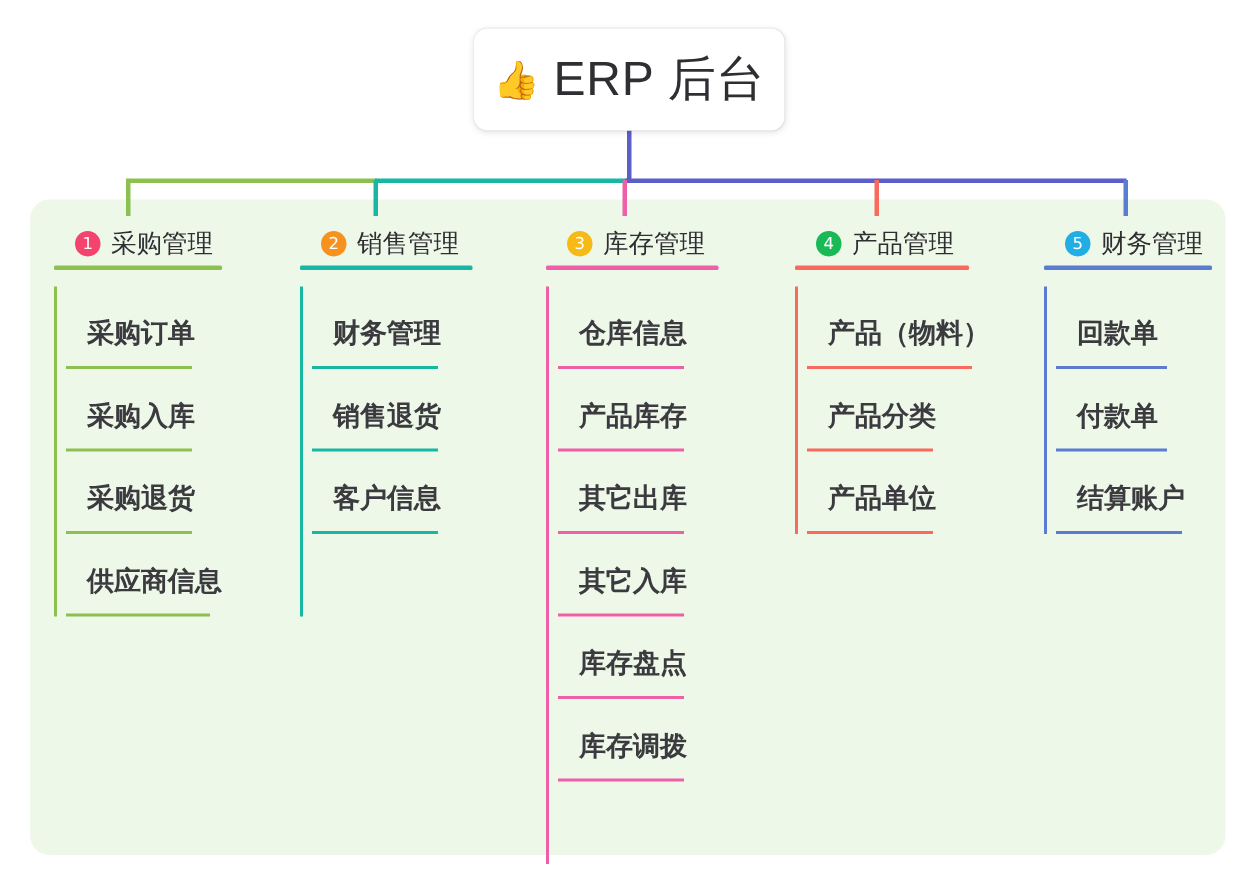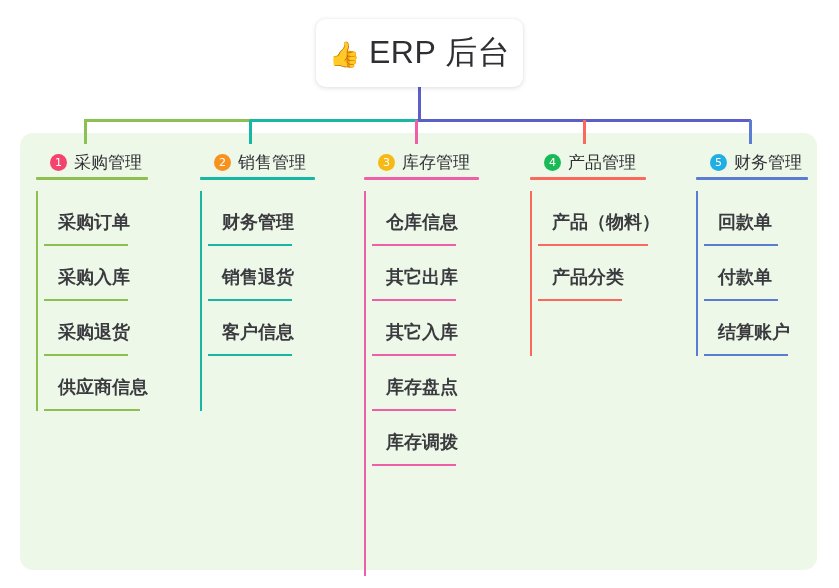--- a/index.html
+++ b/index.html
@@ -223,20 +223,24 @@
           <span class="col-title">库存管理</span>
           <span class="head-rule" style="width: 115px; background: rgb(239, 95, 167);"></span>
         </div>
         <div class="items">
           <span class="spine" style="background: rgb(239, 95, 167); height: 385px;"></span>
           <div class="item">
             <span class="item-label">仓库信息</span>
             <span class="item-rule" style="width: 84px; background: rgb(239, 95, 167);"></span>
           </div>
           <div class="item">
+            <span class="item-label">产品库存</span>
+            <span class="item-rule" style="width: 84px; background: rgb(239, 95, 167);"></span>
+          </div>
+          <div class="item">
             <span class="item-label">其它出库</span>
             <span class="item-rule" style="width: 84px; background: rgb(239, 95, 167);"></span>
           </div>
           <div class="item">
             <span class="item-label">其它入库</span>
             <span class="item-rule" style="width: 84px; background: rgb(239, 95, 167);"></span>
           </div>
           <div class="item">
             <span class="item-label">库存盘点</span>
             <span class="item-rule" style="width: 84px; background: rgb(239, 95, 167);"></span>
@@ -256,20 +260,24 @@
         <div class="items">
           <span class="spine" style="background: rgb(249, 106, 93); height: 165px;"></span>
           <div class="item">
             <span class="item-label">产品（物料）</span>
             <span class="item-rule" style="width: 110px; background: rgb(249, 106, 93);"></span>
           </div>
           <div class="item">
             <span class="item-label">产品分类</span>
             <span class="item-rule" style="width: 84px; background: rgb(249, 106, 93);"></span>
           </div>
+          <div class="item">
+            <span class="item-label">产品单位</span>
+            <span class="item-rule" style="width: 84px; background: rgb(249, 106, 93);"></span>
+          </div>
         </div>
       </div>
       <div class="column" style="left: 696px; width: 150px;">
         <div class="col-head">
           <span class="badge" style="background: rgb(33, 174, 228);">5</span>
           <span class="col-title">财务管理</span>
           <span class="head-rule" style="width: 112px; background: rgb(91, 125, 209);"></span>
         </div>
         <div class="items">
           <span class="spine" style="background: rgb(91, 125, 209); height: 165px;"></span>

